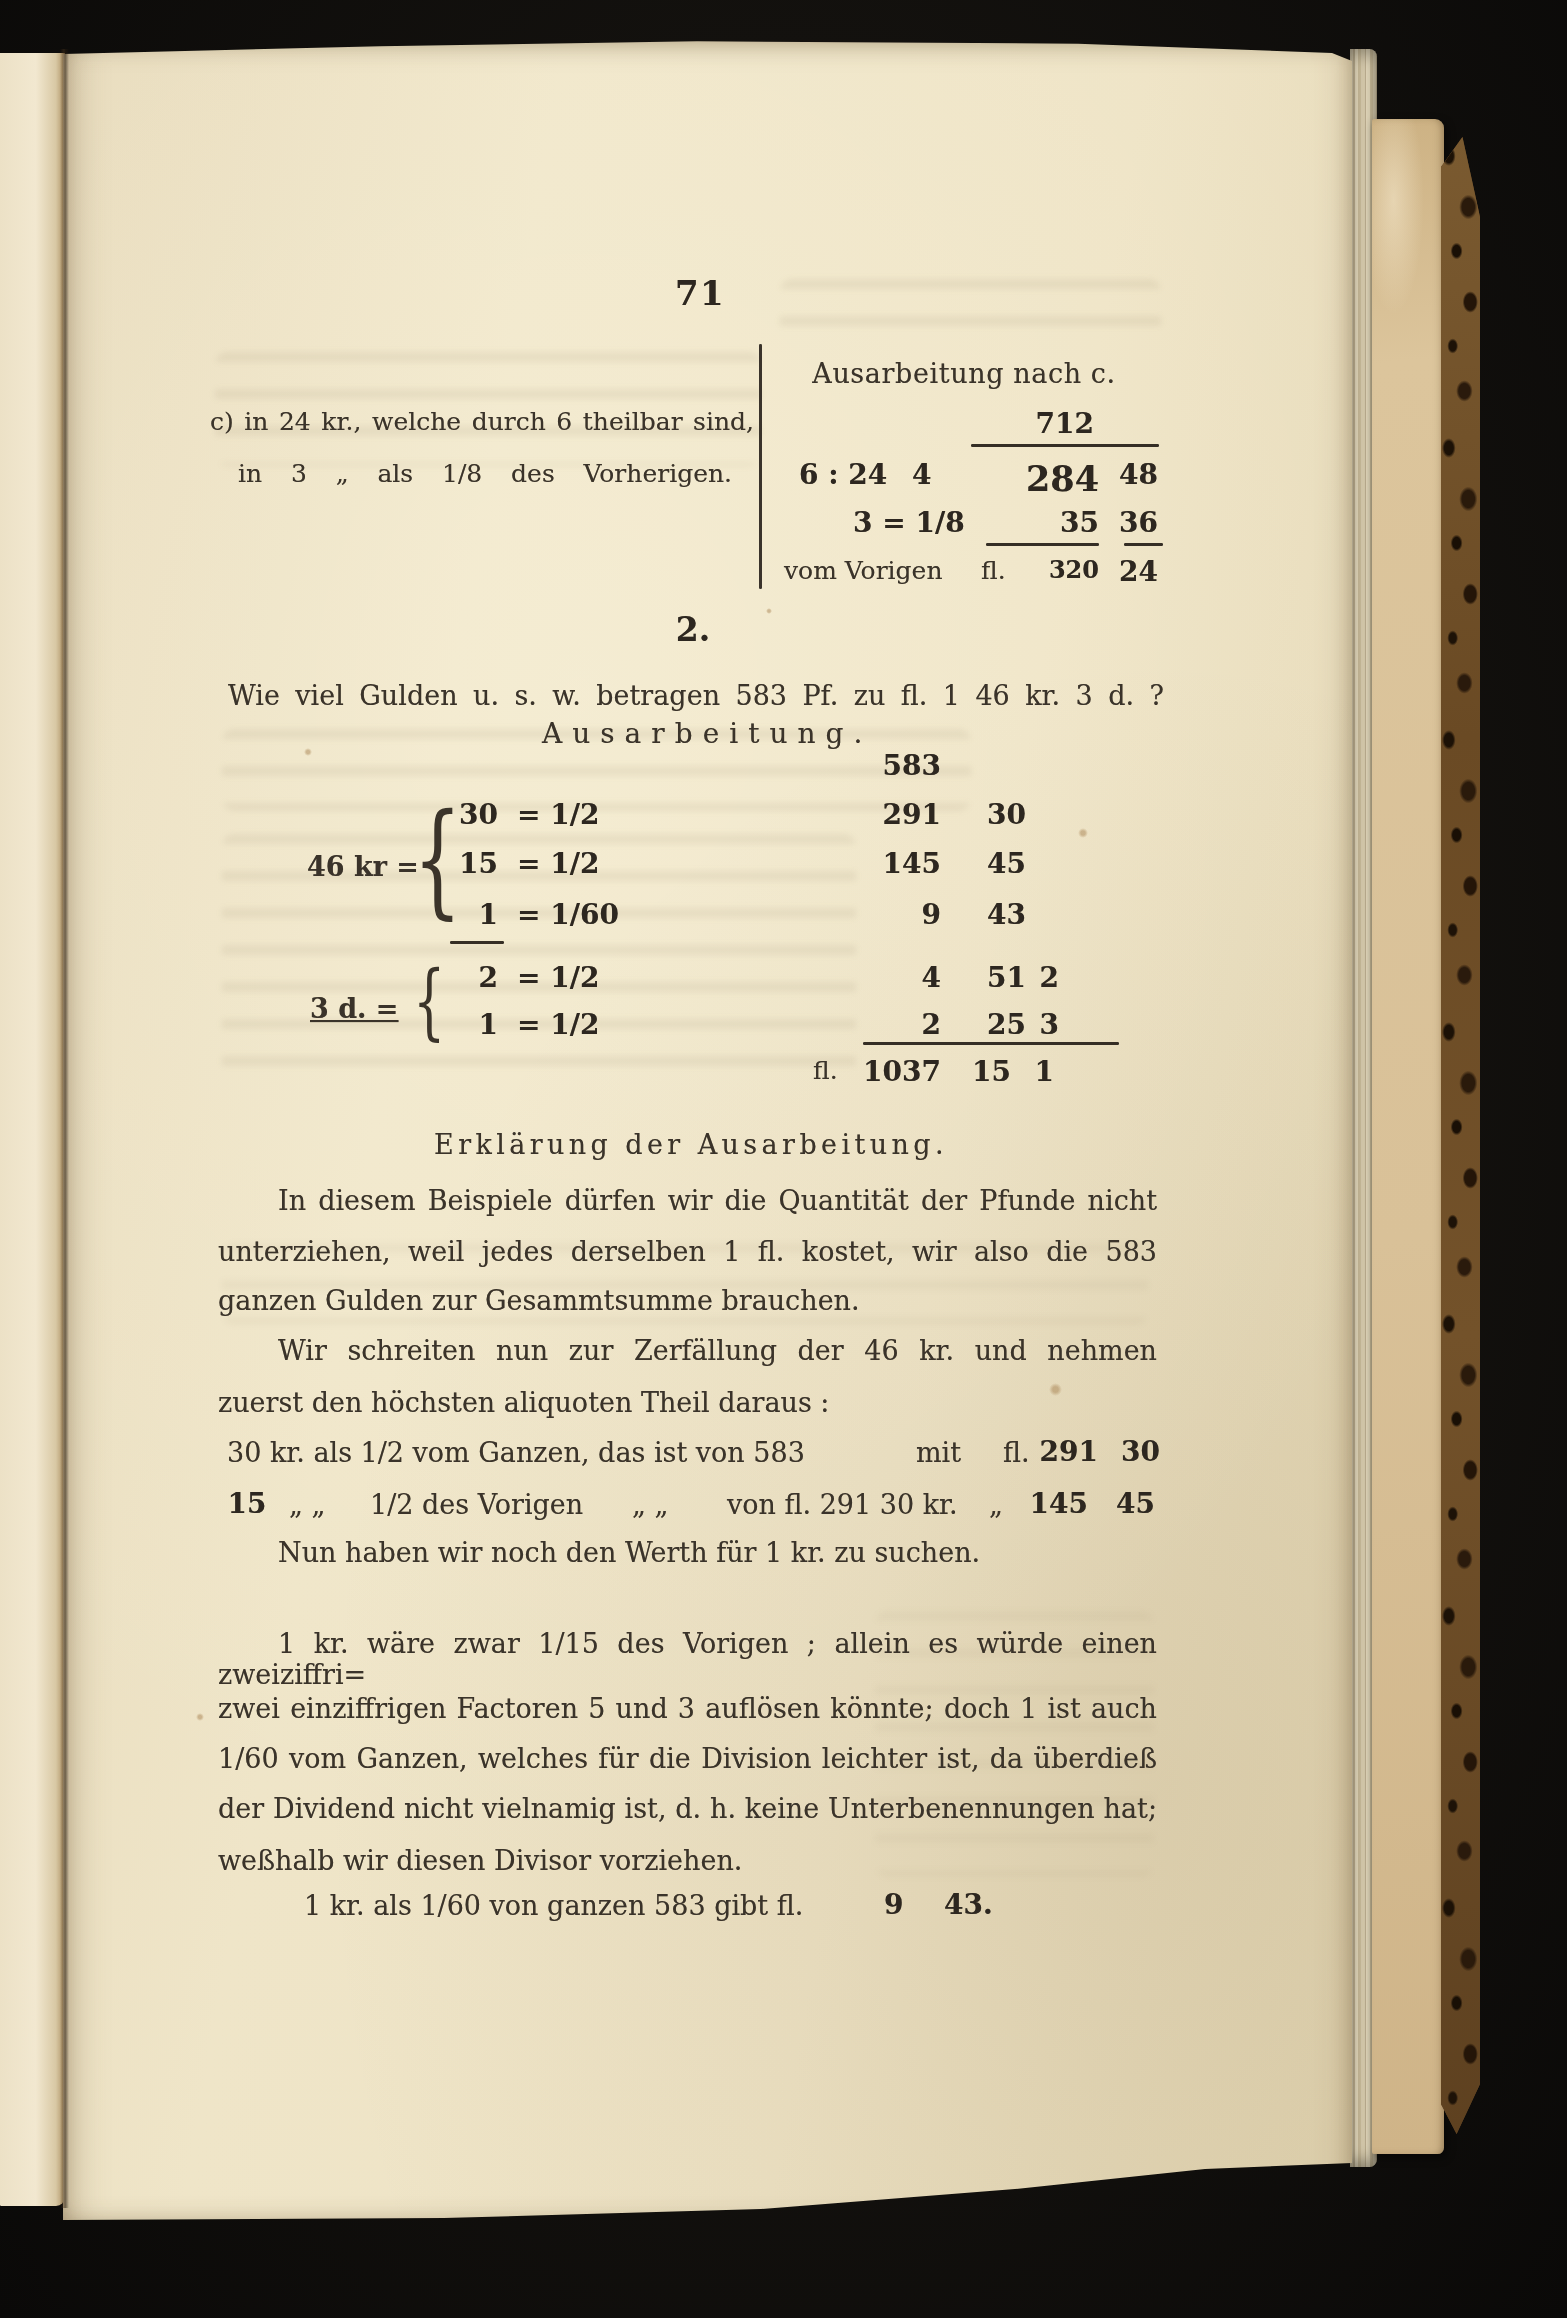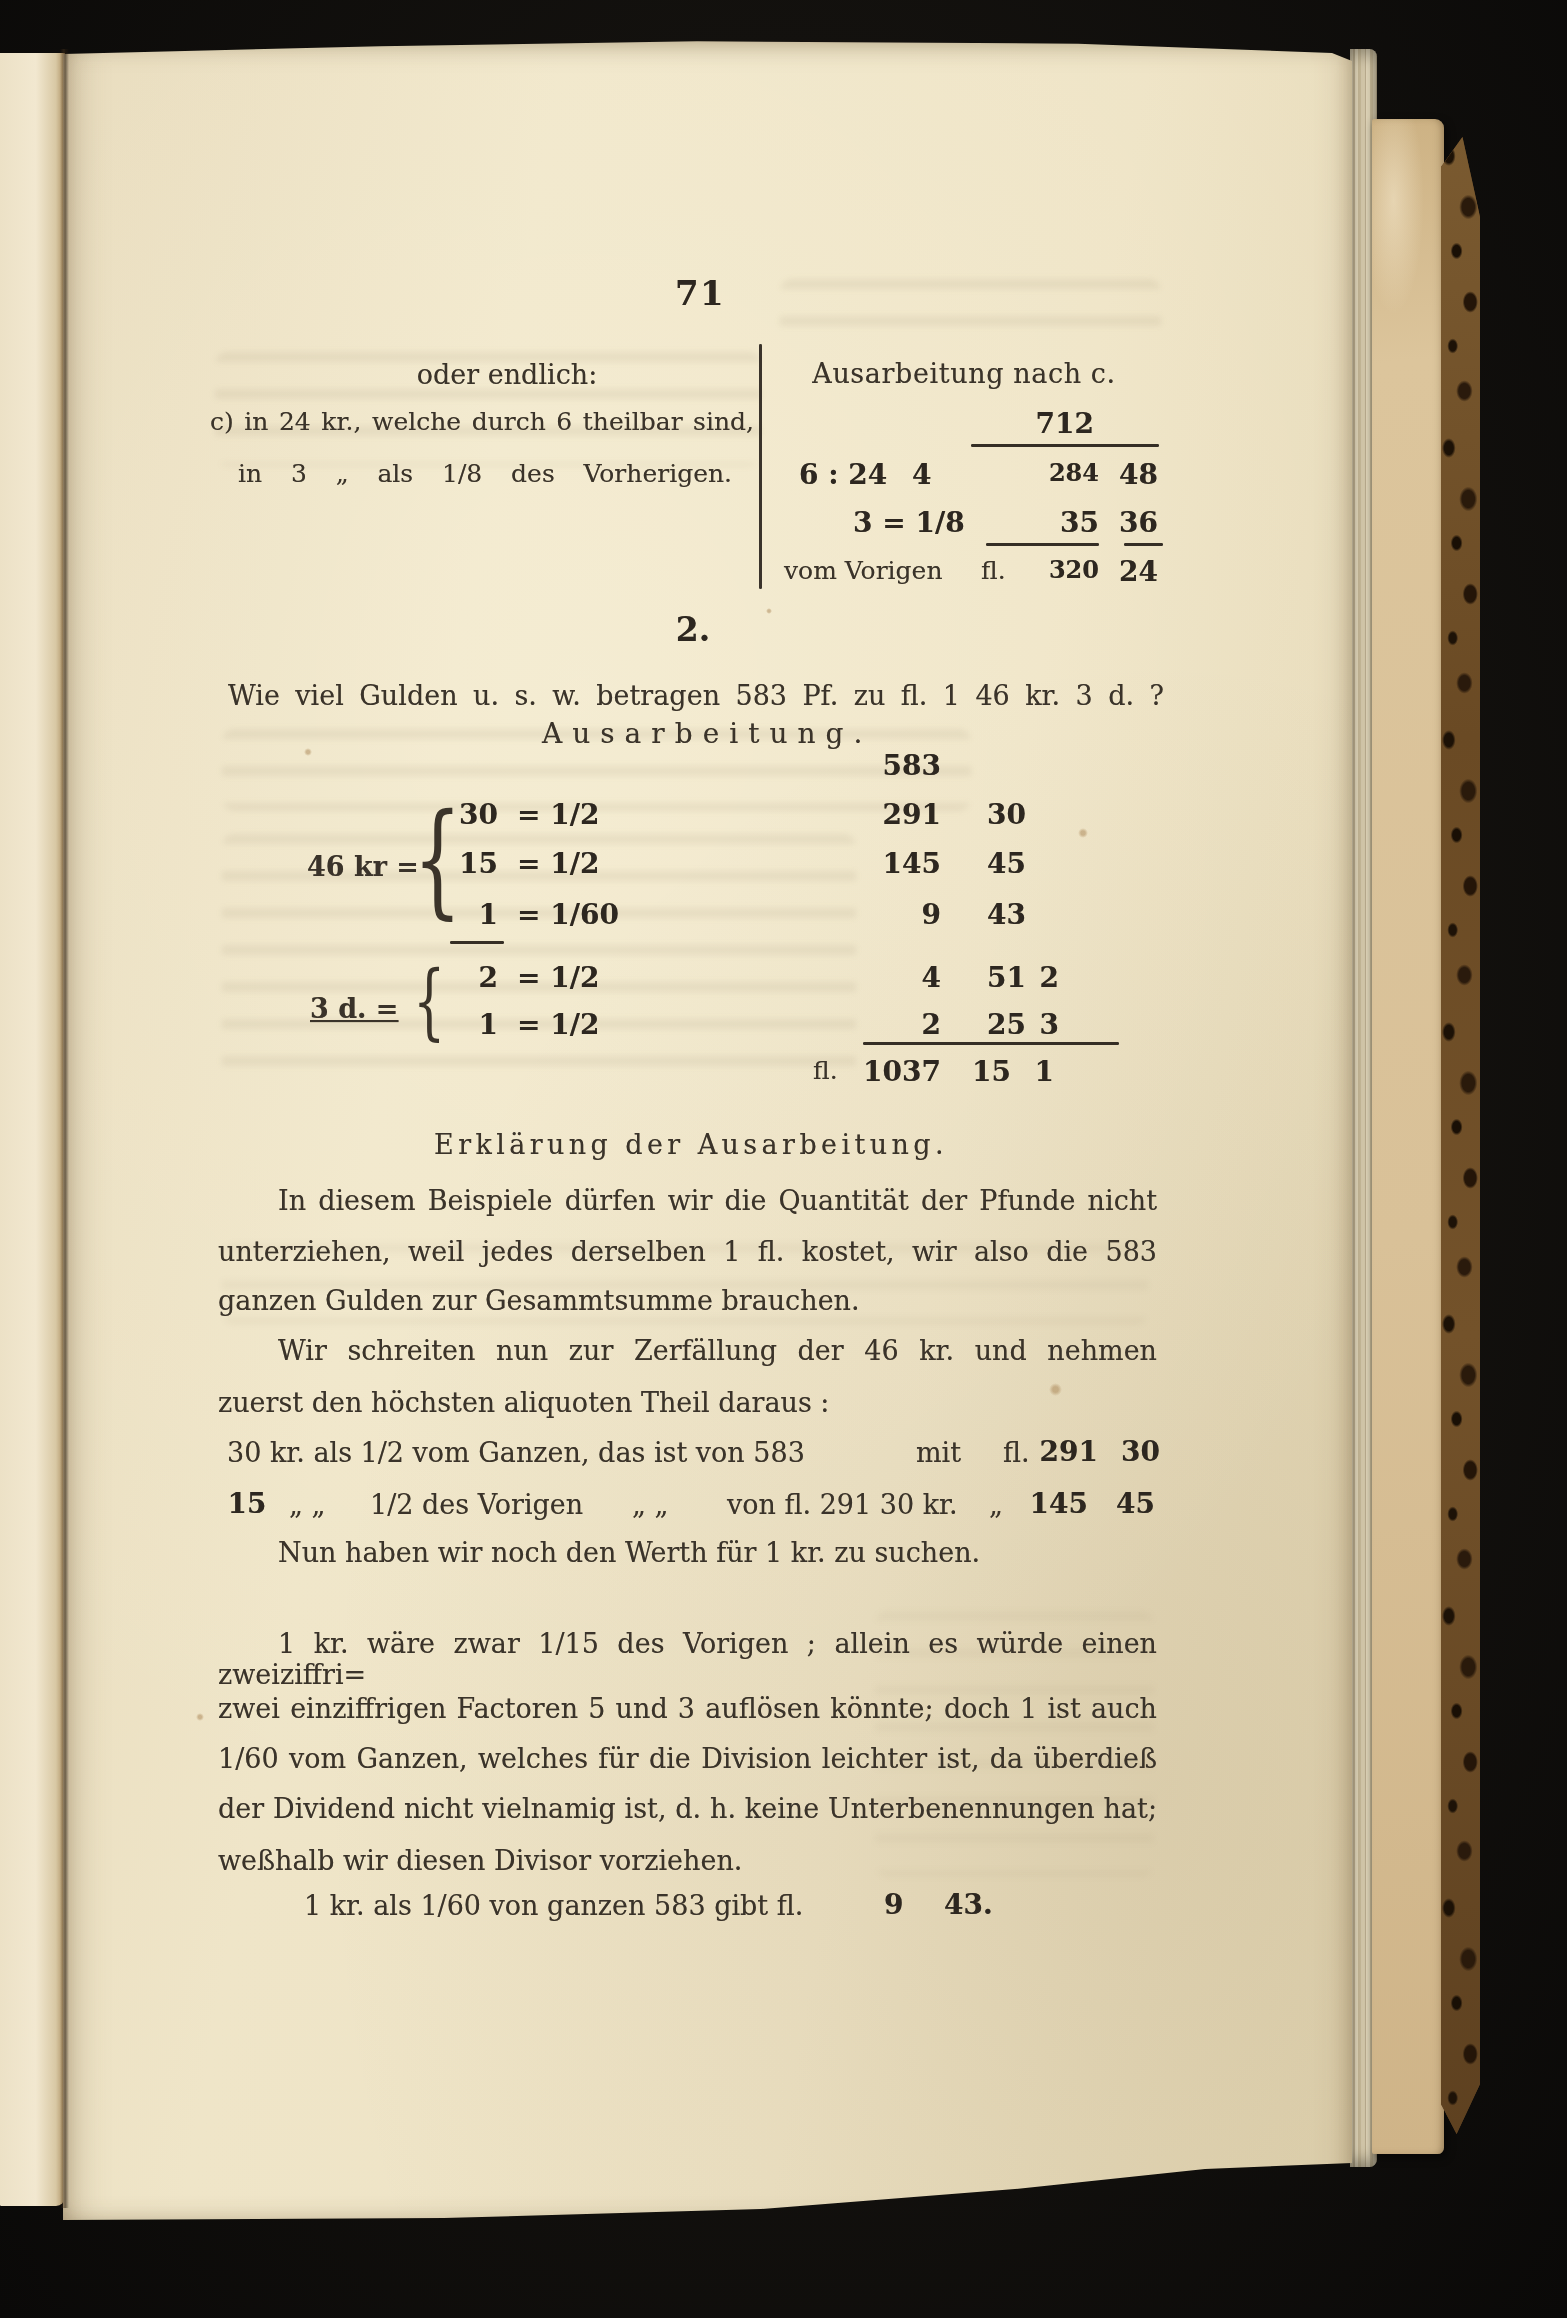--- a/index.html
+++ b/index.html
@@ -84,31 +84,30 @@
     <div class="abs spot" style="left:1015px;top:790px;width:10px;height:10px;"></div>
     <div class="abs spot" style="left:241px;top:710px;width:7.6px;height:7.6px;"></div>
     <div class="abs spot" style="left:986px;top:1345px;width:12.7px;height:12.7px;"></div>
     <div class="abs spot" style="left:133px;top:1675px;width:7.6px;height:7.6px;"></div>
     <div class="abs spot" style="left:703px;top:570px;width:6.3px;height:6.3px;"></div>
 
     <div class="abs t num ctr" style="left:596px;top:236px;width:82px;font-size:34px;letter-spacing:1.3px;">71</div>
 
     <div class="abs vrule" style="left:696px;top:306px;height:245px;"></div>
 
-    <div class="abs t ctr" style="left:171px;top:321px;width:546px;font-size:27px;">oder endlich:</div>
     <div class="abs t just" style="left:147px;top:370px;width:544px;font-size:25px;">c) in 24 kr., welche durch 6 theilbar sind,</div>
     <div class="abs t just" style="left:175px;top:422px;width:494px;font-size:25px;">in 3 „ als 1/8 des Vorherigen.</div>
 
     <div class="abs t ctr" style="left:717px;top:320px;width:368px;font-size:27px;letter-spacing:0.6px;">Ausarbeitung nach c.</div>
     <div class="abs t num r" style="left:952px;top:370px;width:79px;font-size:28px;">712</div>
     <div class="abs rule" style="left:908px;top:406px;width:188px;height:3.2px;"></div>
 
     <div class="abs t num" style="left:736px;top:421px;font-size:28px;">6 : 24</div>
     <div class="abs t num" style="left:849px;top:421px;font-size:28px;">4</div>
-    <div class="abs t num r" style="left:958px;top:421px;width:78px;font-size:24px;">284</div>
+    <div class="abs t num r" style="left:958px;top:421px;width:78px;font-size:35px;">284</div>
     <div class="abs t num r" style="left:1050px;top:421px;width:45px;font-size:28px;">48</div>
 
     <div class="abs t num" style="left:790px;top:469px;font-size:28px;">3 = 1/8</div>
     <div class="abs t num r" style="left:971px;top:469px;width:65px;font-size:28px;">35</div>
     <div class="abs t num r" style="left:1050px;top:469px;width:45px;font-size:28px;">36</div>
 
     <div class="abs rule" style="left:923px;top:505px;width:113px;"></div>
     <div class="abs rule" style="left:1061px;top:505px;width:39px;"></div>
 
     <div class="abs t" style="left:721px;top:519px;font-size:25px;">vom Vorigen</div>

